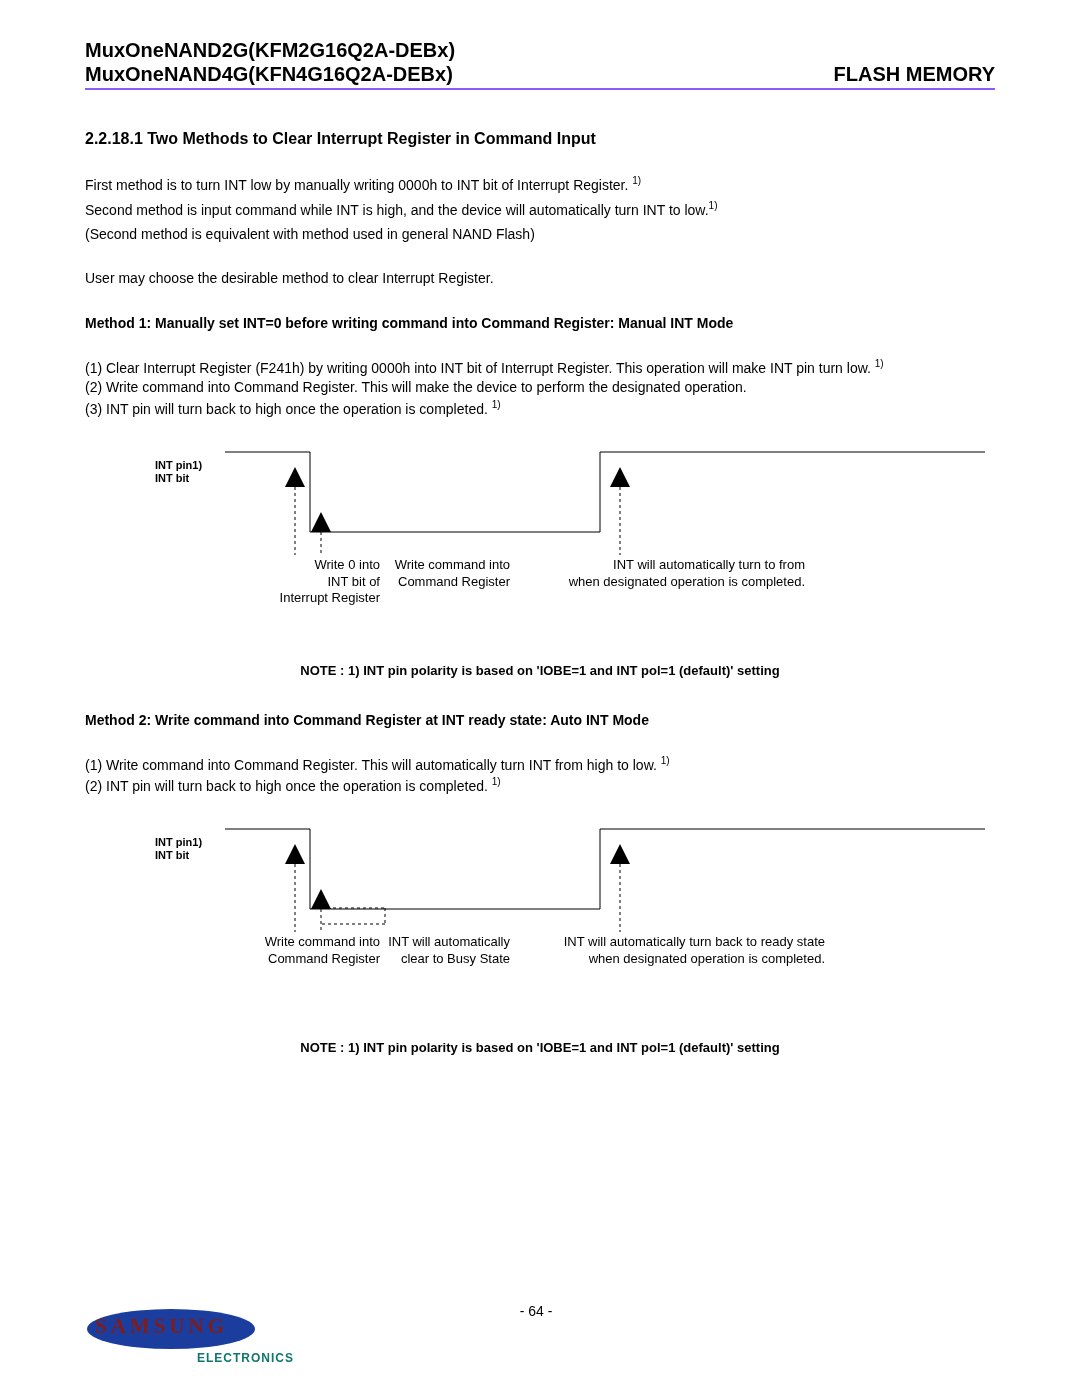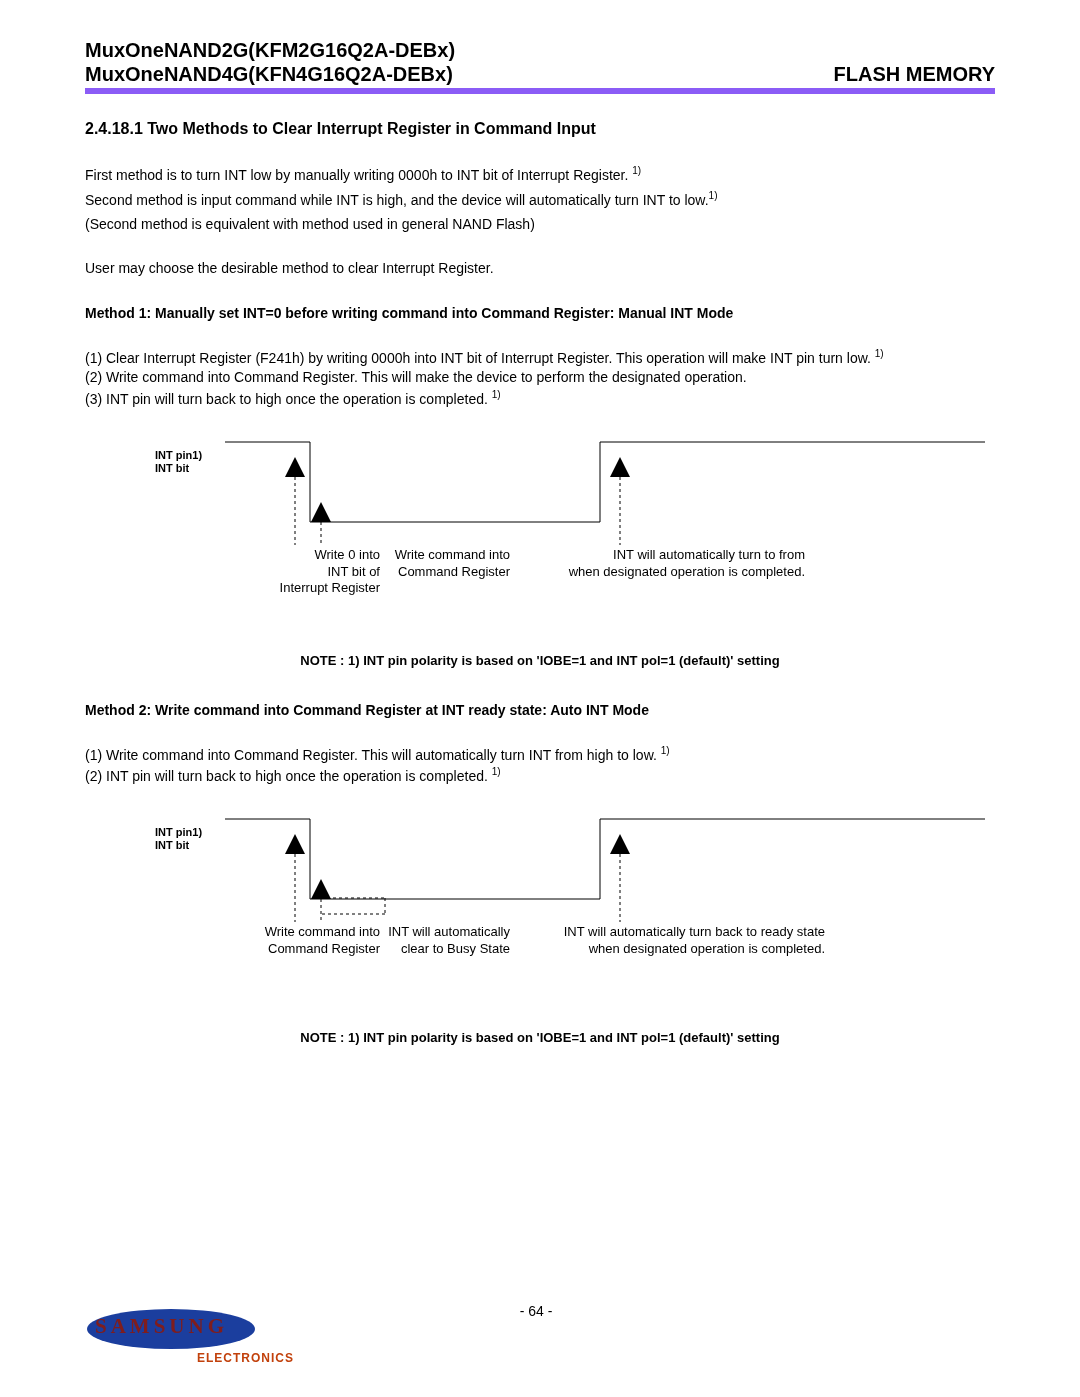--- a/index.html
+++ b/index.html
@@ -16,23 +16,23 @@
     padding: 38px 85px 0 85px;
     box-sizing: border-box;
     width: 1080px;
     height: 1397px;
     position: relative;
   }
   .header {
     display: flex;
     justify-content: space-between;
     align-items: flex-end;
-    border-bottom: 6px solid #8b5cf6;
+    border-bottom: 2px solid #8b5cf6;
     padding-bottom: 2px;
-    margin-bottom: 26px;
+    margin-bottom: 40px;
   }
   .header-left {
     font-weight: bold;
     font-size: 20px;
     line-height: 1.2;
   }
   .header-right {
     font-weight: bold;
     font-size: 20px;
     padding-left: 16px;
@@ -122,40 +122,40 @@
     color: #7f1d1d;
     font-weight: bold;
     font-size: 21px;
     letter-spacing: 4px;
     font-family: Liberation Serif, serif;
   }
   .electronics {
     position: absolute;
     left: 112px;
     top: 44px;
-    color: #c2410c;
+    color: #0f766e;
     font-weight: bold;
     font-size: 12px;
     letter-spacing: 1px;
   }
 </style>
 </head>
 <body>
 
 <div class="page">
 
   <div class="header">
     <div class="header-left">
       <div>MuxOneNAND2G(KFM2G16Q2A-DEBx)</div>
       <div>MuxOneNAND4G(KFN4G16Q2A-DEBx)</div>
     </div>
     <div class="header-right">FLASH MEMORY</div>
   </div>
 
-  <div class="section-title">2.4.18.1 Two Methods to Clear Interrupt Register in Command Input</div>
+  <div class="section-title">2.2.18.1 Two Methods to Clear Interrupt Register in Command Input</div>
 
   <div class="para"><span>First method is to turn INT low by manually writing 0000h to INT bit of Interrupt Register. </span><sup>1)</sup></div>
   <div class="para"><span>Second method is input command while INT is high, and the device will automatically turn INT to low.</span><sup>1)</sup></div>
   <div class="para">(Second method is equivalent with method used in general NAND Flash)</div>
   <div class="para" style="margin-top:24px;">User may choose the desirable method to clear Interrupt Register.</div>
 
   <div class="block">
     <div class="bold-line">Method 1: Manually set INT=0  before writing command into Command Register: Manual INT Mode</div>
     <div class="step"><span>(1) Clear Interrupt Register (F241h) by writing 0000h into INT bit of Interrupt Register. This operation will make INT pin turn low. </span><sup>1)</sup></div>
     <div class="step">(2) Write command into Command Register. This will make the device to perform the designated operation.</div>

